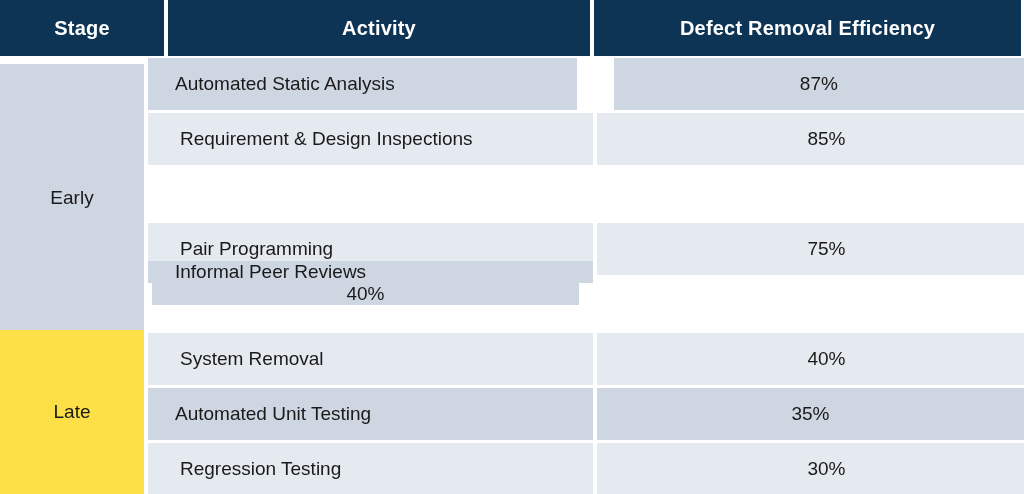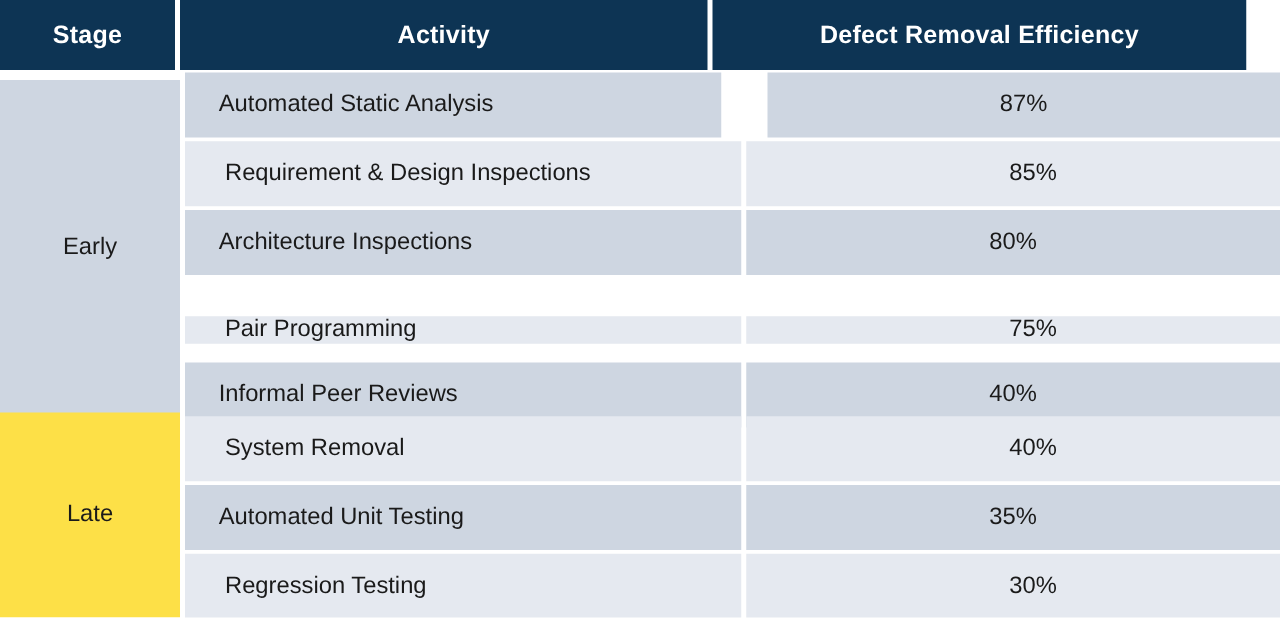--- a/index.html
+++ b/index.html
@@ -32,21 +32,21 @@
     background: #0d3454;
     color: #ffffff;
     font-size: 20px;
     font-weight: bold;
     display: flex;
     align-items: center;
     justify-content: center;
     letter-spacing: .2px;
     box-sizing: border-box;
   }
-  .th-stage    { width: 140px; }
+  .th-stage    { width: 164px; }
   .th-activity { width: 422px; margin-left: 4px; }
   .th-dre      { width: 427px; margin-left: 4px; }
 
   
   .tbody {
     position: relative;
     width: 1024px;
     height: 438px;
   }
 
@@ -138,31 +138,27 @@
       <div class="row" style="top:2px;gap:33px;">
         <div class="cell cell-activity shade-dark">Automated Static Analysis</div>
         <div class="cell cell-dre shade-dark">87%</div>
       </div>
 
       <div class="row" style="top:57px;">
         <div class="cell cell-activity shade-light">Requirement &amp; Design Inspections</div>
         <div class="cell cell-dre shade-light">85%</div>
       </div>
 
-      <div class="row" style="top:112px;">
-        <div class="cell cell-activity shade-dark">Architecture Inspections</div>
-        <div class="cell cell-dre shade-dark">80%</div>
-      </div>
 
-      <div class="row" style="top:167px;align-items:flex-end;">
+      <div class="row" style="top:167px;">
         <div class="cell cell-activity shade-light">Pair Programming</div>
         <div class="cell cell-dre shade-light">75%</div>
       </div>
 
-      <div class="row" style="top:234px;">
+      <div class="row" style="top:205px;flex-direction:column;">
         <div class="cell cell-activity shade-dark">Informal Peer Reviews</div>
         <div class="cell cell-dre shade-dark">40%</div>
       </div>
 
       <div class="row" style="top:277px;">
         <div class="cell cell-activity shade-light">System Removal</div>
         <div class="cell cell-dre shade-light">40%</div>
       </div>
 
       <div class="row" style="top:332px;justify-content:space-between;">

